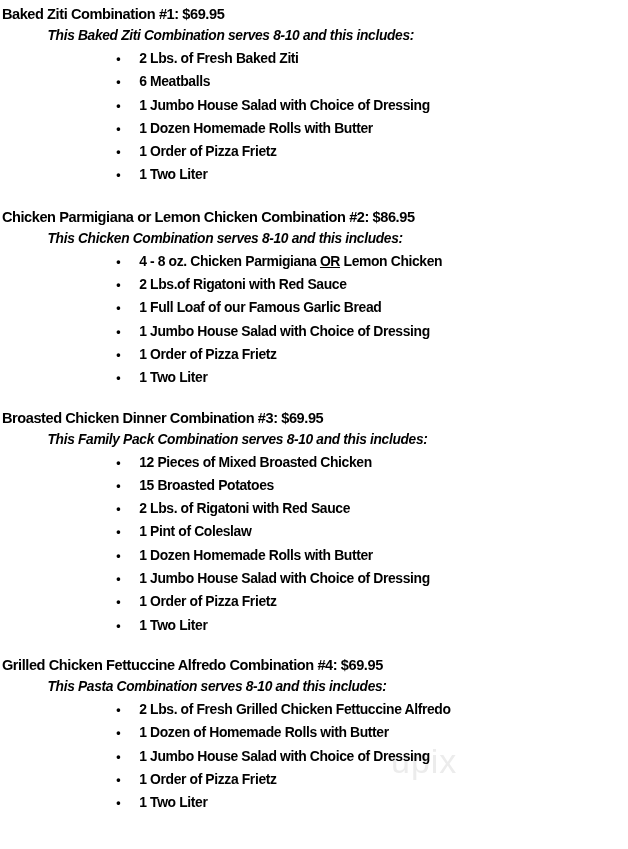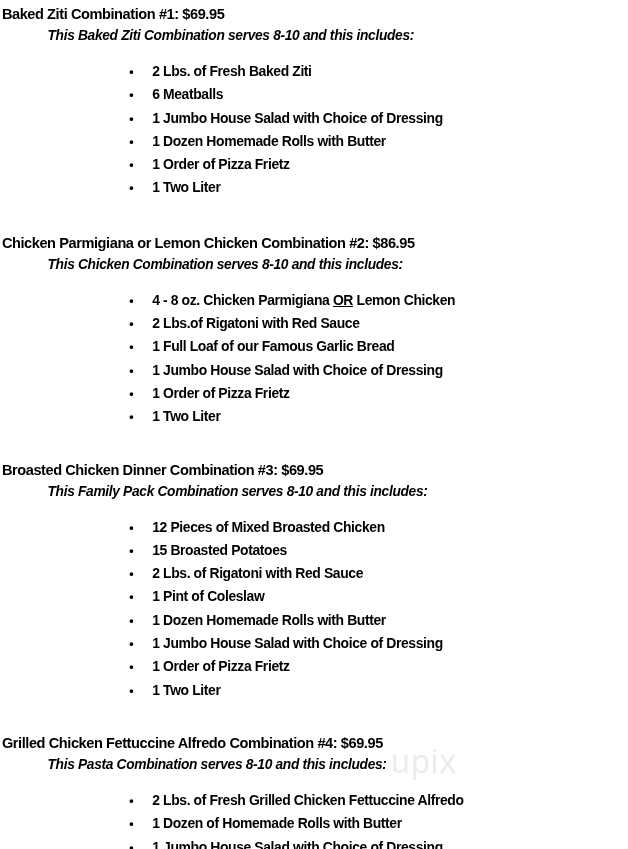--- a/index.html
+++ b/index.html
@@ -62,21 +62,21 @@
     letter-spacing: -0.35px;
     color: #000;
     margin: 0;
     padding: 2px 0 0 50px;
     white-space: nowrap;
     transform: scaleX(0.95);
     transform-origin: left center;
   }
   ul.combo-items {
     list-style: none;
-    margin: 13px;
+    margin: 0;
     padding: 2px 0 0 0;
   }
   ul.combo-items li {
     position: relative;
     font-family: "Liberation Sans", sans-serif;
     font-weight: bold;
     font-size: 14.5px;
     line-height: 23.3px;
     letter-spacing: -0.4px;
     color: #000;

